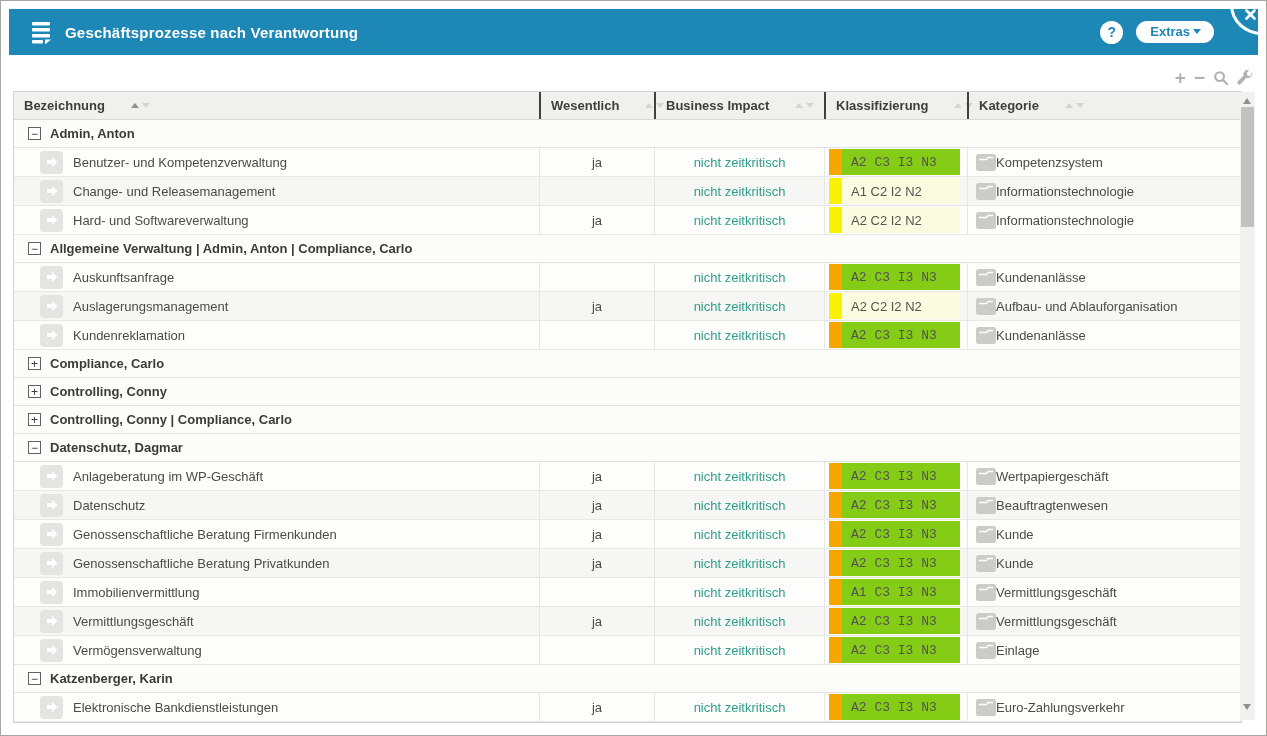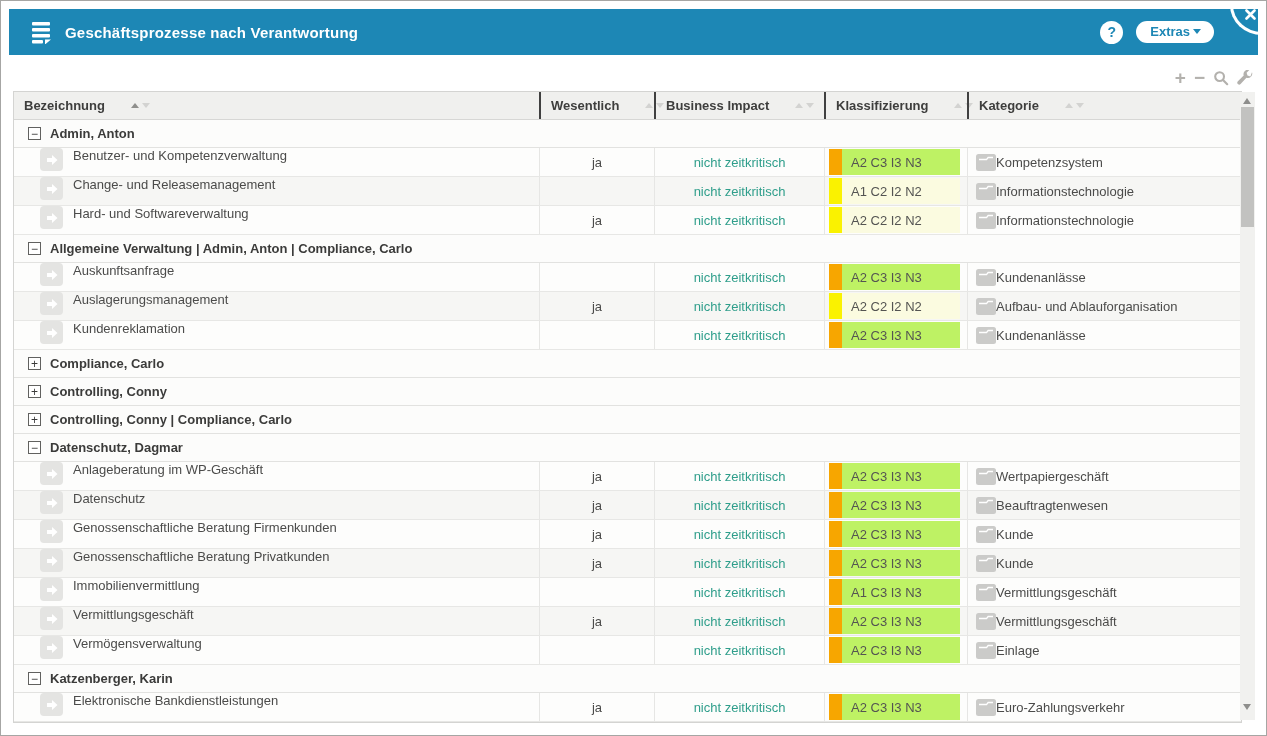--- a/index.html
+++ b/index.html
@@ -75,33 +75,33 @@
     margin-left:14px; margin-right:9px; display:flex; align-items:center; justify-content:center;
     font-size:12px; line-height:10px; font-weight:normal; color:#3b3b3a; cursor:default;
   }
   .data-row {
     display:flex; height:29px; box-sizing:border-box;
     border-bottom:1px solid #e7e7e5; background:#fdfdfc; font-size:13px; color:#4b4b4a;
   }
   .data-row.alt { background:#f6f6f4; }
   .cell { box-sizing:border-box; height:100%; }
   .cell + .cell { border-left:1px solid #e6e6e4; }
-  .cell-bez { display:flex; align-items:flex-start; }
+  .cell-bez { display:flex; align-items:center; }
   .row-arrow-icon {
     width:23px; height:23px; border-radius:4px; background:#e4e4e2;
     margin-left:26px; margin-right:10px; display:flex; align-items:center; justify-content:center;
   }
   .cell-wes, .cell-bi { display:flex; align-items:center; justify-content:center; }
   .cell-bi { color:#2f9e8b; }
   .cell-kl { display:flex; padding:1px 7px 1px 4px; }
   .kl-block { display:flex; flex:1; }
   .kl-bar { width:13px; }
   .kl-text { flex:1; display:flex; align-items:center; padding-left:9px; color:#545452; }
   .klass-orange .kl-bar { background:#f7a600; }
-  .klass-orange .kl-text { background:#bef264; }
+  .klass-orange .kl-text { background:#84cc16;font-family:Liberation Mono, monospace; }
   .klass-yellow .kl-bar { background:#faf200; }
   .klass-yellow .kl-text { background:#fbfbe0; }
   .cell-kat { display:flex; align-items:center; padding-left:8px; }
   .folder-icon { display:flex; }
 
   
   .scrollbar {
     position:absolute; top:91px; right:11px; width:15px; height:628px; background:#f1f1ef;
   }
   .sb-up { position:absolute; top:6px; left:3px; width:0; height:0;

